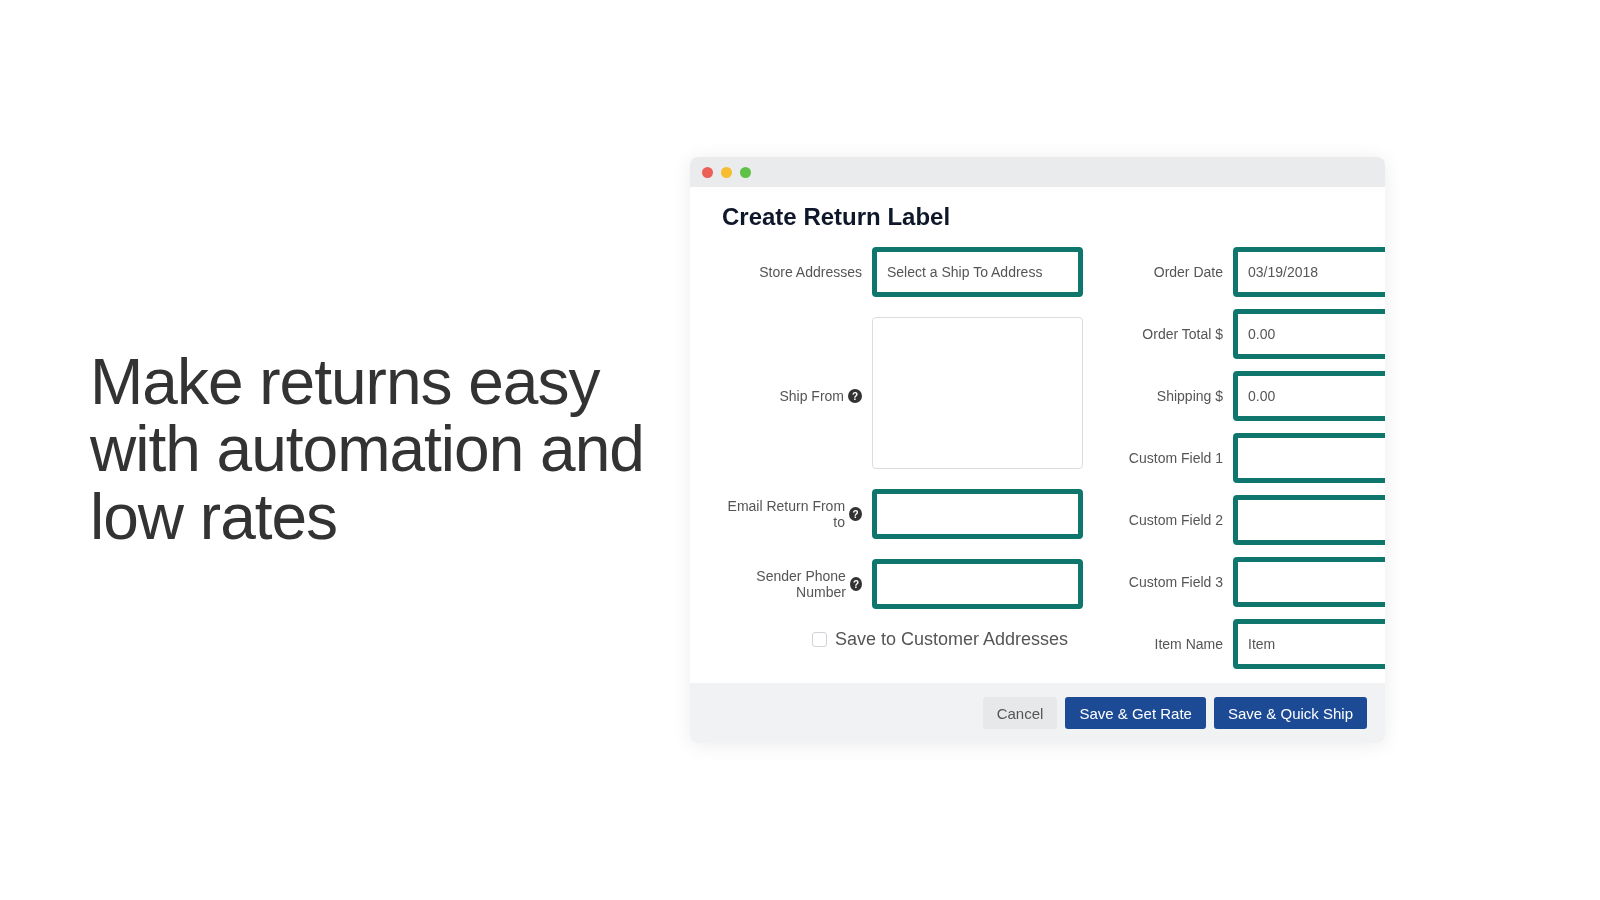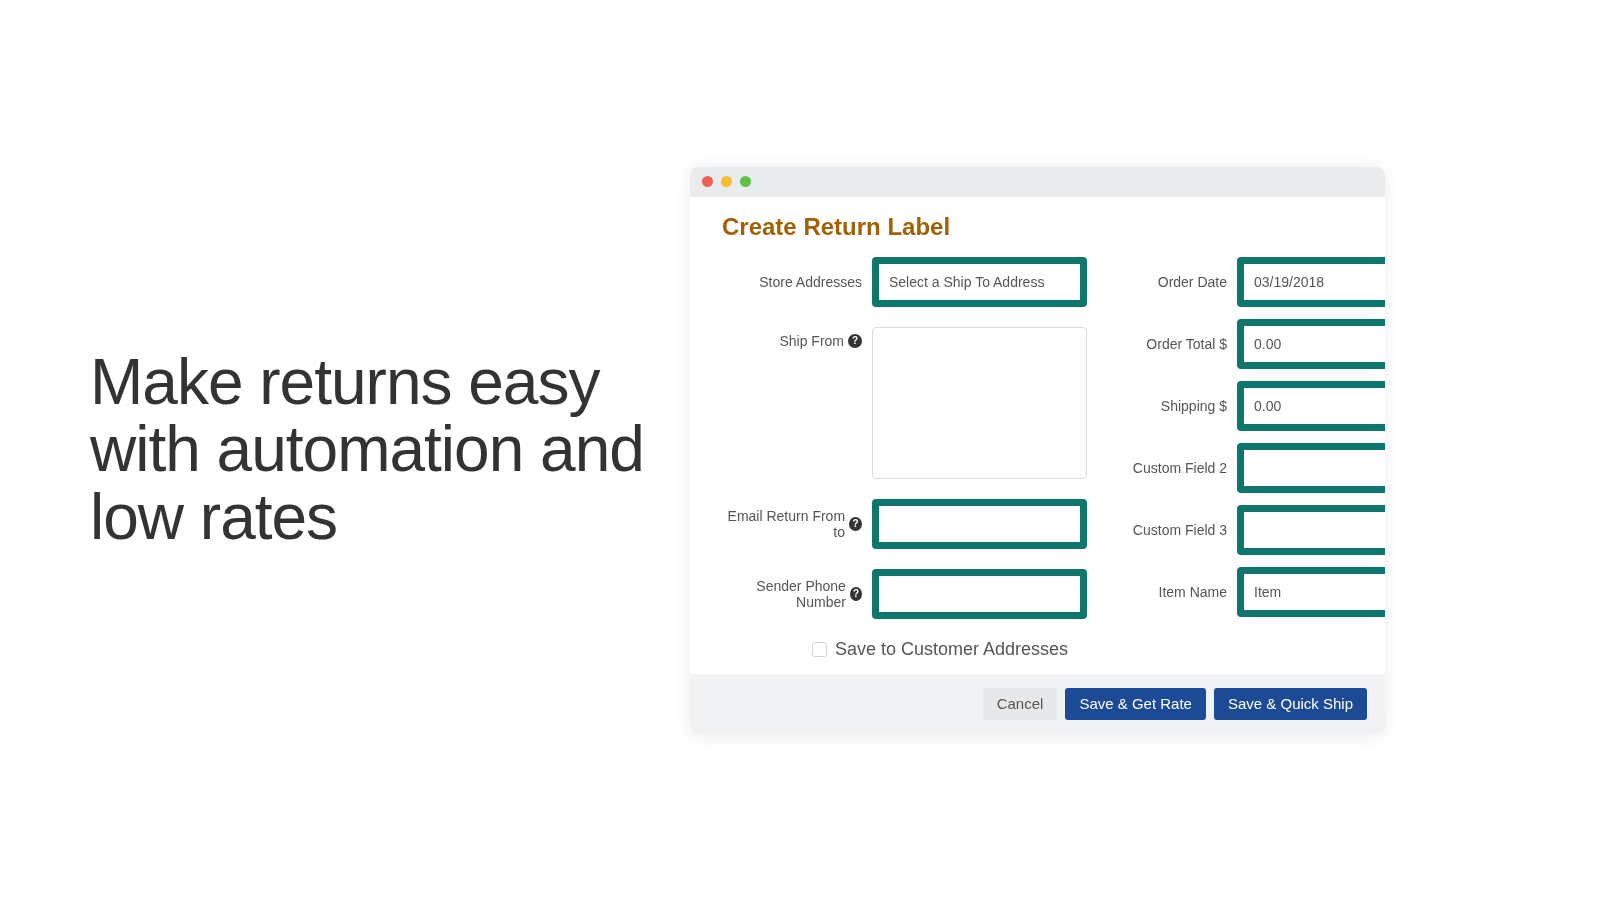--- a/index.html
+++ b/index.html
@@ -21,45 +21,45 @@
     display: flex;
     align-items: center;
     padding: 0 12px;
     gap: 8px;
   }
   .dot { width: 11px; height: 11px; border-radius: 50%; }
   .dot-red { background: #ec5f57; }
   .dot-yellow { background: #f5bd2f; }
   .dot-green { background: #5fc146; }
   .content { padding: 16px 32px 0 32px; }
-  .form-title { color: #a16207; font-size: 24px; font-weight: 700; margin-bottom: 16px; }
+  .form-title { color: #0f172a; font-size: 24px; font-weight: 700; margin-bottom: 16px; }
   .cols { display: flex; gap: 30px; }
   .col { display: flex; flex-direction: column; gap: 12px; }
   .col-left { flex: 1 1 50%; gap: 20px; }
   .col-right { flex: 1 1 50%; }
   .row { display: flex; align-items: center; gap: 10px; }
-  .row-top { align-items: flex-start; }
+  .row-top { align-items: center; }
   .lbl {
     flex: 0 0 140px;
     text-align: right;
     color: #555;
     font-size: 14px;
     font-weight: 500;
     display: flex; justify-content: flex-end; align-items: center; gap: 4px;
   }
   .col-right .lbl { flex: 0 0 110px; }
   .info {
     display: inline-flex; align-items: center; justify-content: center;
     width: 14px; height: 14px; border-radius: 50%;
     background: #333; color: #fff; font-size: 10px; font-weight: 700;
   }
   .inp {
     flex: 1;
     height: 50px;
-    border: 7px solid #0f766e;
+    border: 5px solid #0f766e;
     border-radius: 4px;
     padding: 0 10px;
     font-size: 14px;
     color: #555;
     background: #fff;
   }
   .ta {
     flex: 1;
     height: 152px;
     border: 1px solid #d9dde1;
@@ -151,20 +151,24 @@
             </div>
             <div class="row">
               <div class="lbl">Order Total $</div>
               <input class="inp" value="0.00" style="">
             </div>
             <div class="row">
               <div class="lbl">Shipping $</div>
               <input class="inp" value="0.00" style="">
             </div>
             <div class="row">
+              <div class="lbl">Custom Field 1</div>
+              <input class="inp" value="" style="">
+            </div>
+            <div class="row">
               <div class="lbl">Custom Field 2</div>
               <input class="inp" value="" style="">
             </div>
             <div class="row">
               <div class="lbl">Custom Field 3</div>
               <input class="inp" value="" style="">
             </div>
             <div class="row">
               <div class="lbl">Item Name</div>
               <input class="inp" value="Item" style="">

